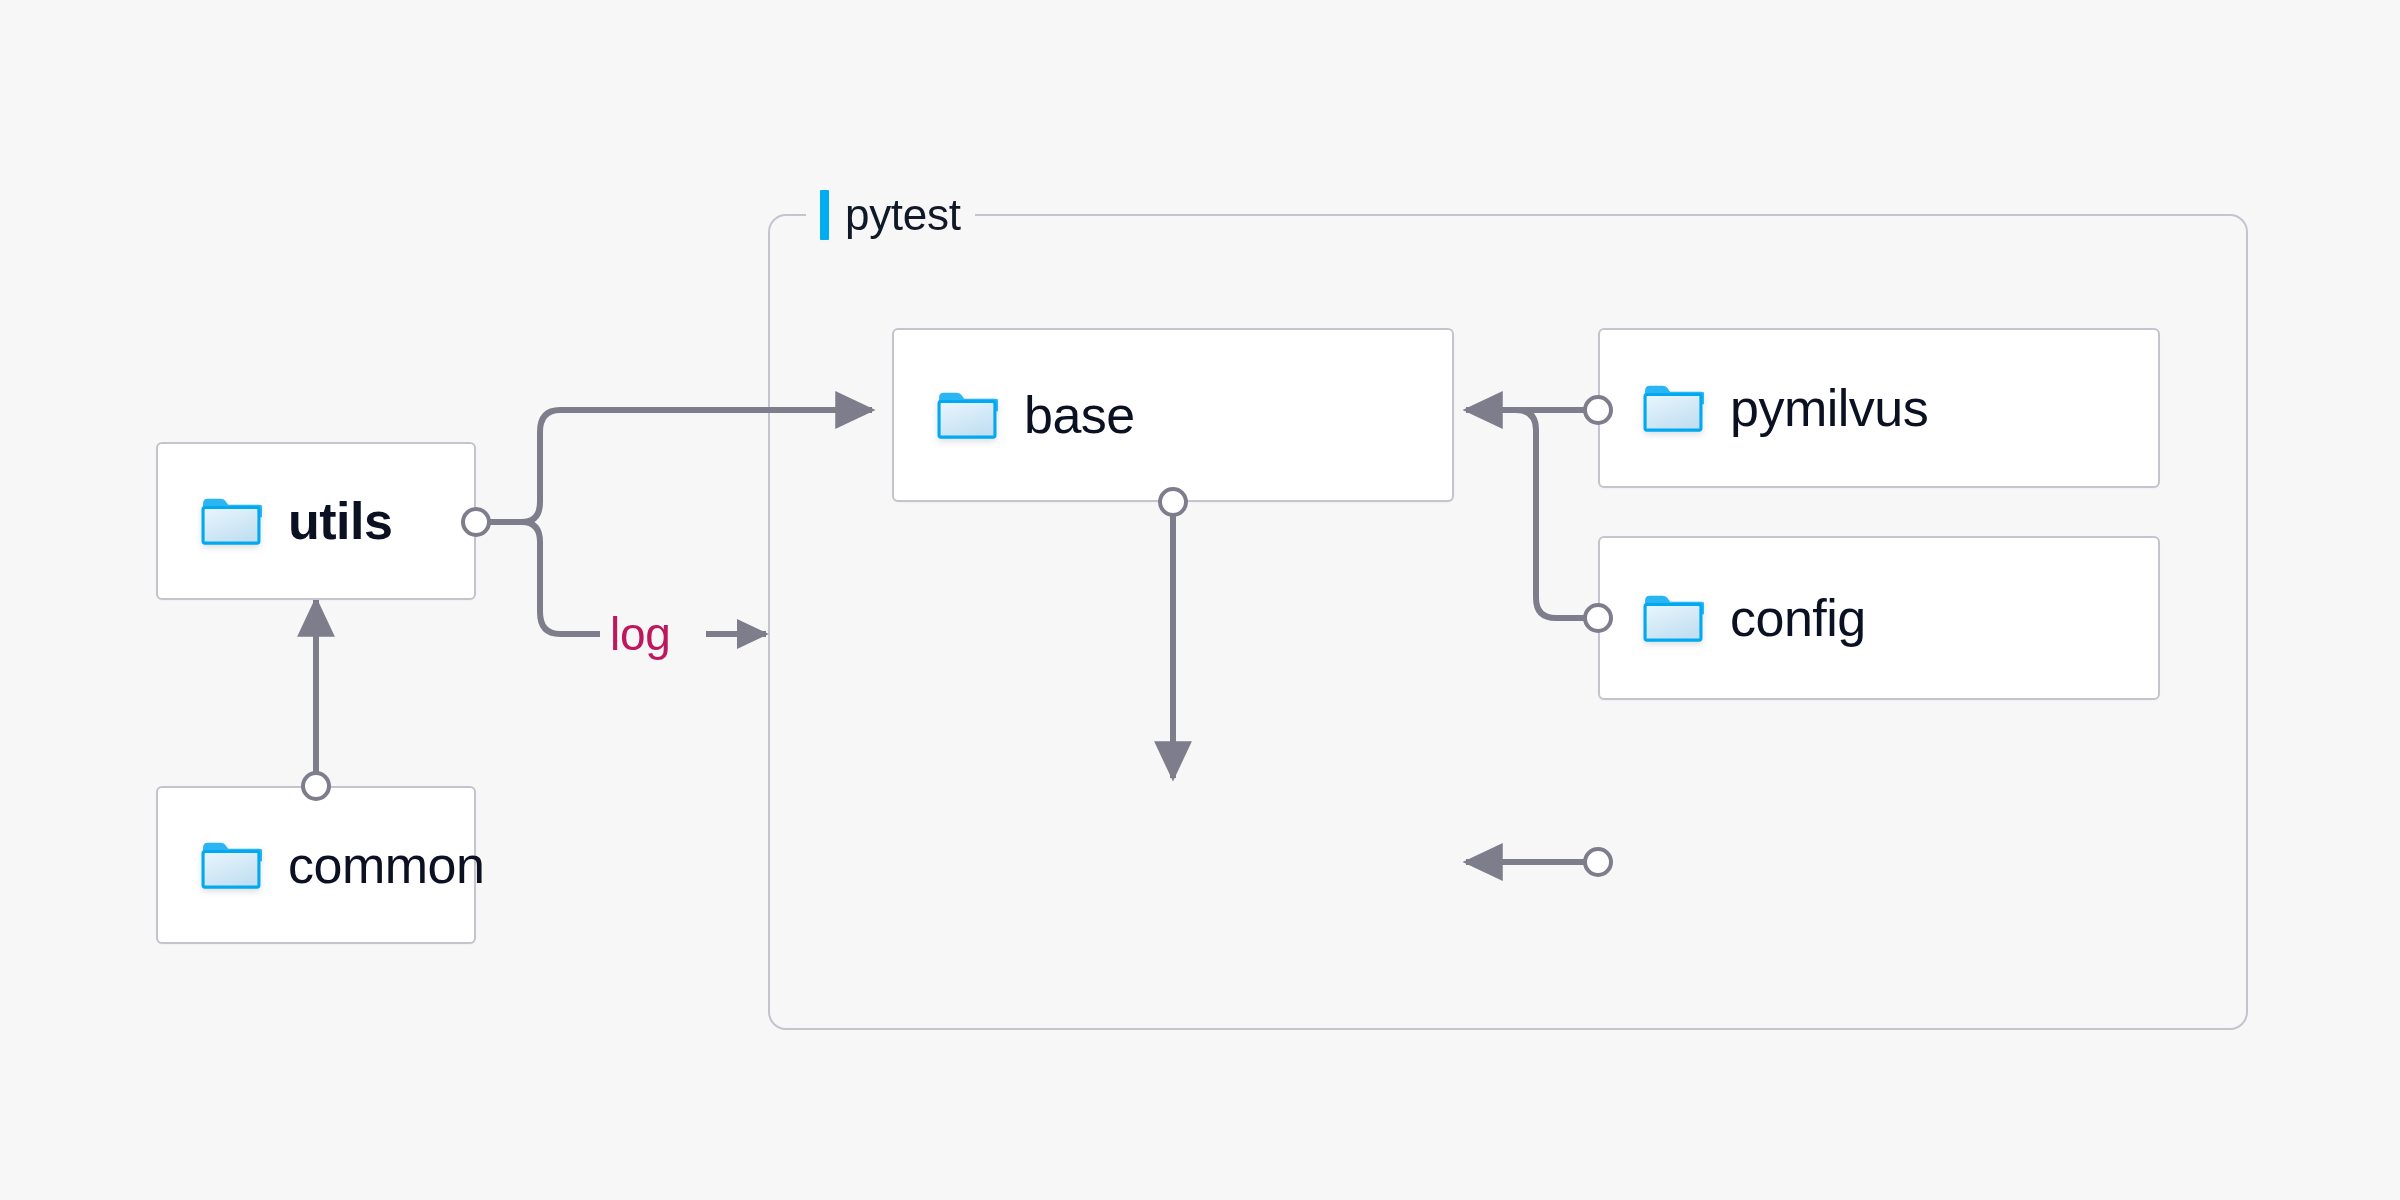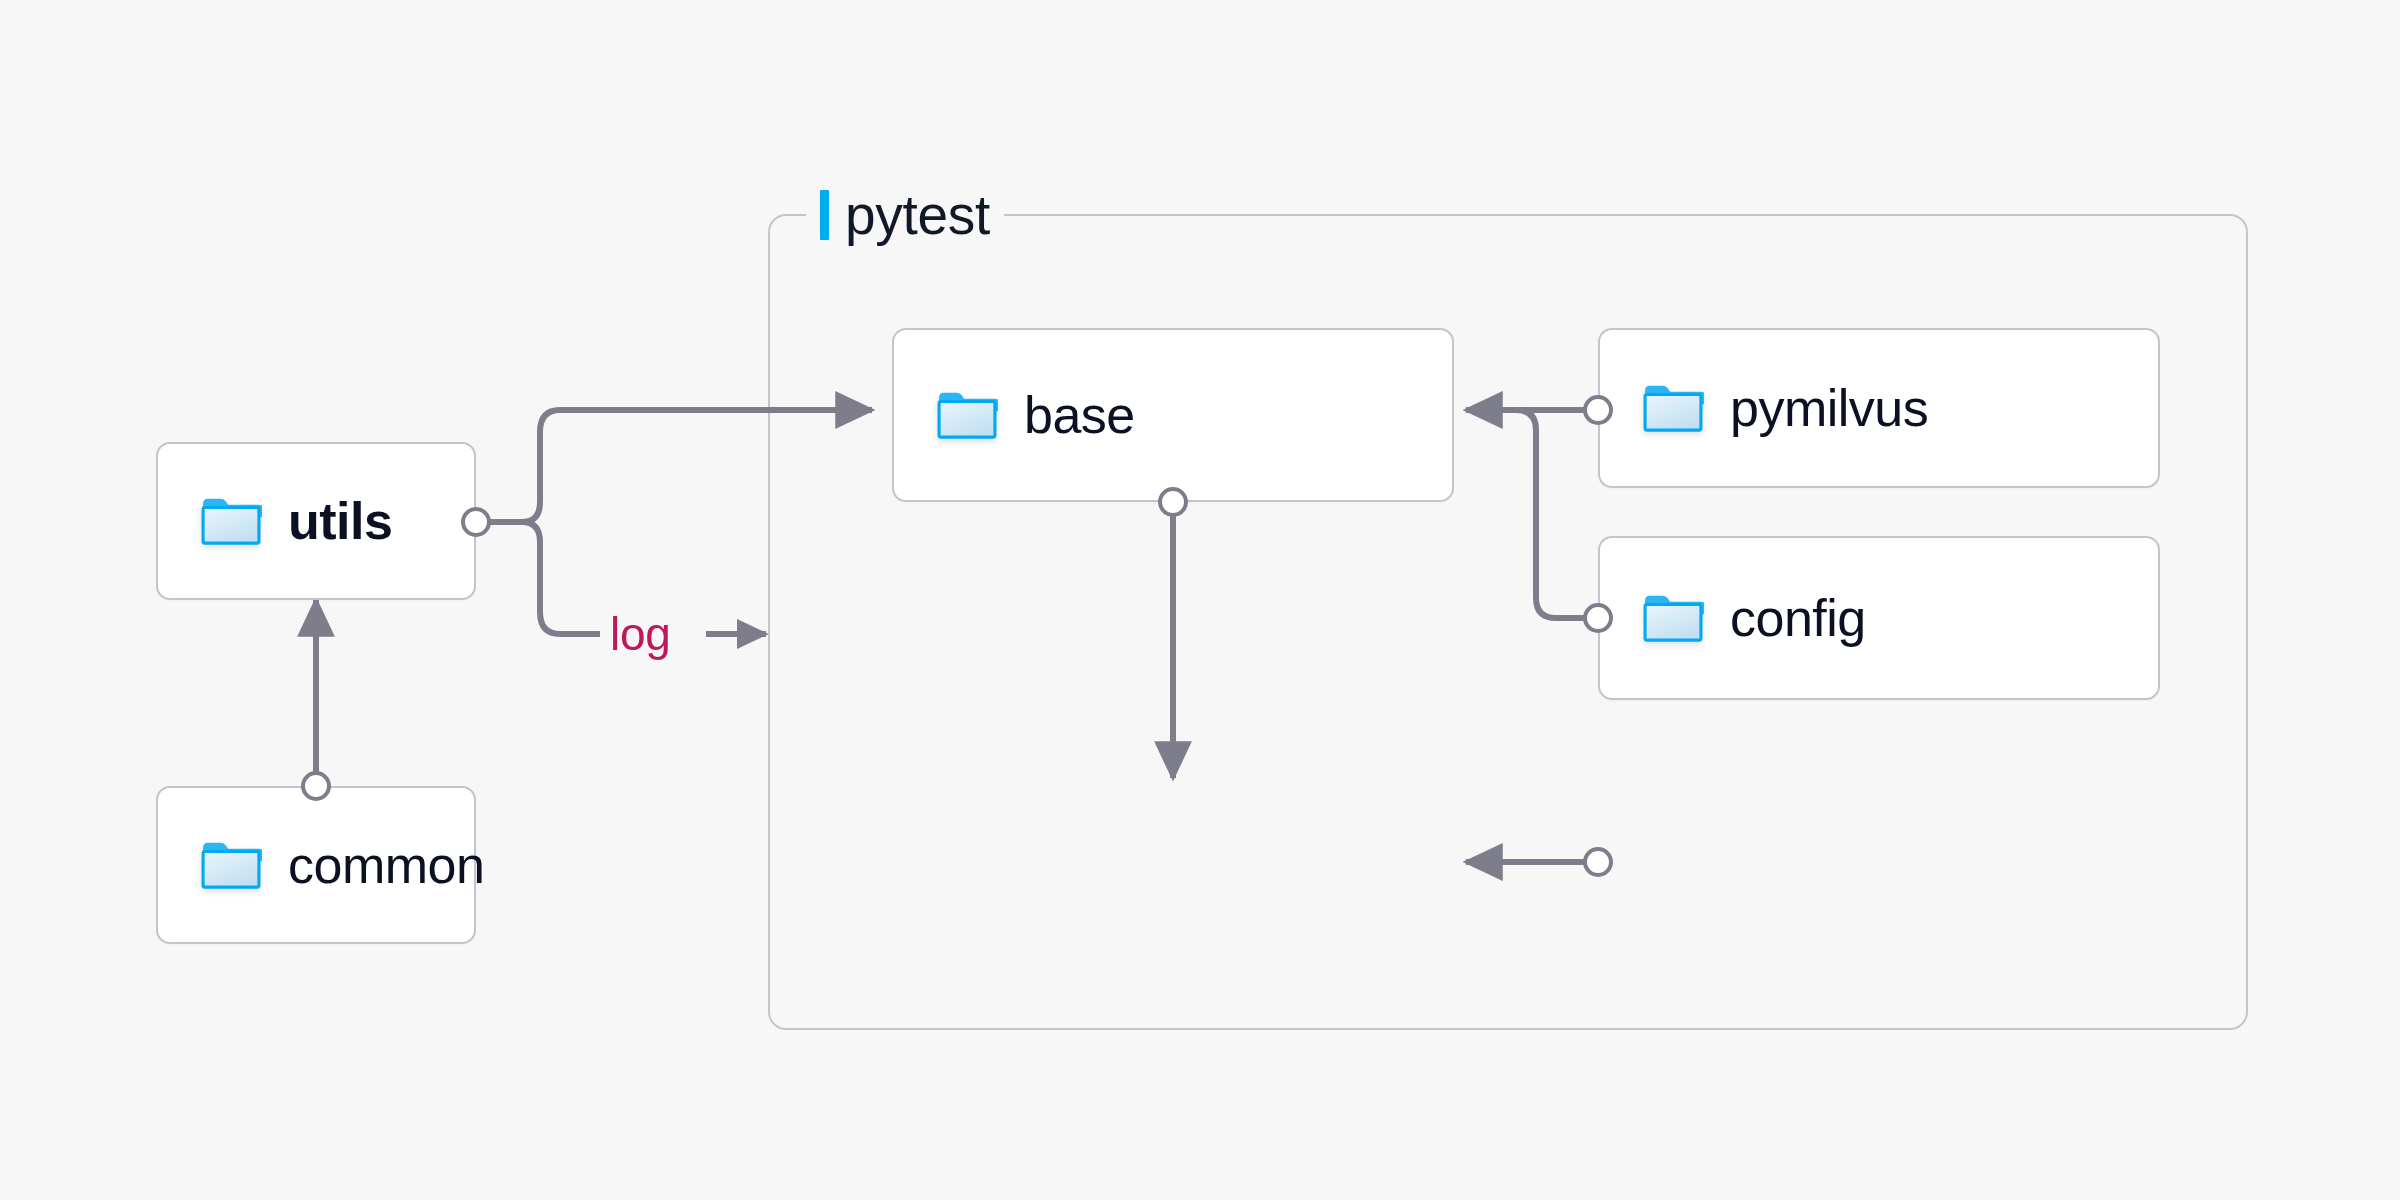--- a/index.html
+++ b/index.html
@@ -53,33 +53,33 @@
   }
   .group-label .bar {
     display: block;
     width: 9px;
     height: 50px;
     border-radius: 1px;
     background: #00aef0;
     flex: 0 0 auto;
   }
   .group-label .gtext {
-    font-size: 55px;
+    font-size: 44px;
     line-height: 1;
     color: #111827;
     letter-spacing: -0.3px;
   }
 
   
   .node {
     position: absolute;
     box-sizing: border-box;
     background: #ffffff;
     border: 2px solid #c3c4ce;
-    border-radius: 14px;
+    border-radius: 6px;
     display: flex;
     align-items: center;
     z-index: 2;
     box-shadow: 0 1px 2px rgba(20,24,40,0.03);
   }
   .node .inner {
     display: flex;
     align-items: center;
     gap: 26px;
     padding-left: 42px;

